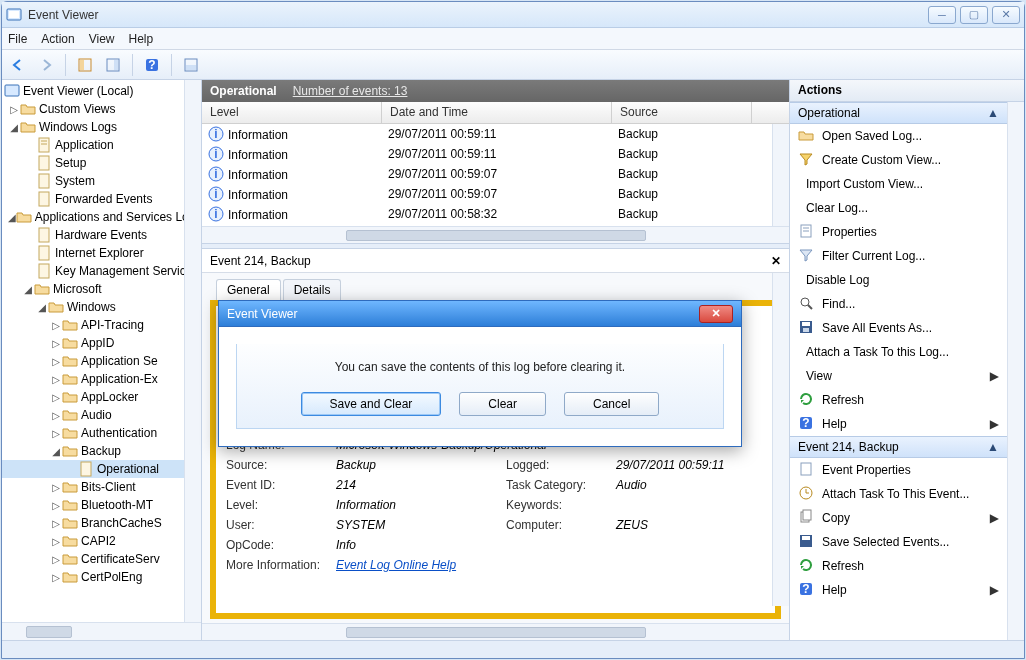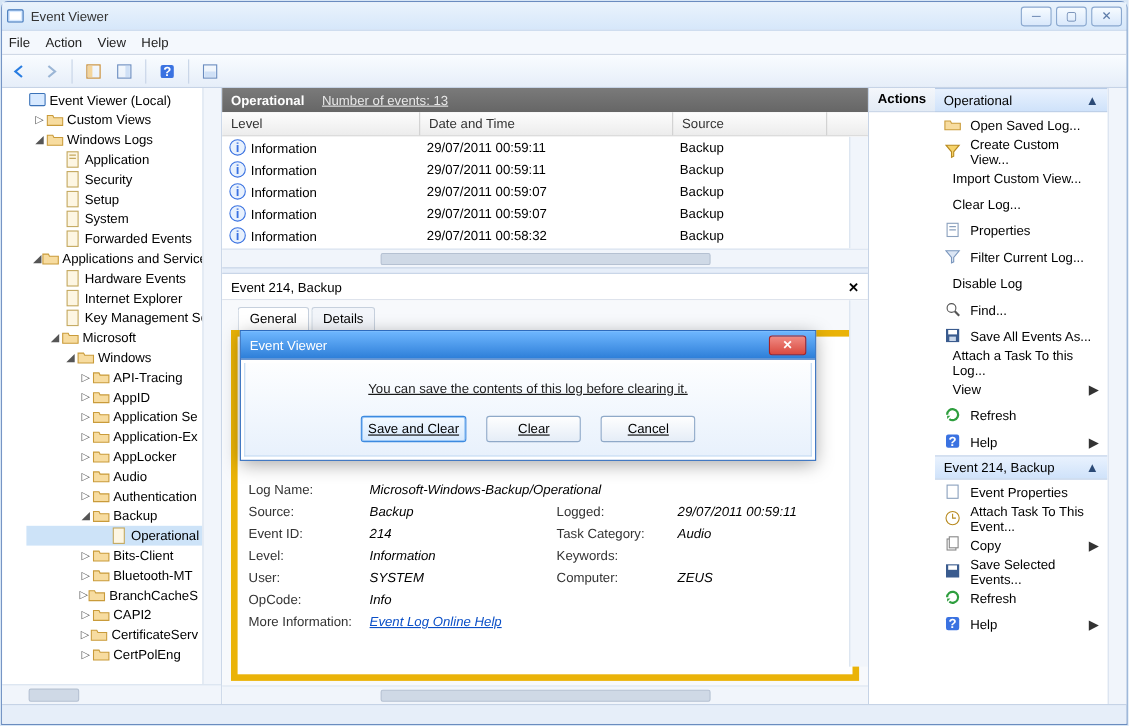--- a/index.html
+++ b/index.html
@@ -20,21 +20,21 @@
 .tbtn { width:24px; height:24px; border:1px solid transparent; border-radius:3px; display:flex; align-items:center; justify-content:center; }
 .tsep { width:1px; height:22px; background:#c6d3e6; margin:0 3px; }
 
 .main { display:flex; height: calc(100% - 26px - 22px - 30px - 18px); }
 .statusbar { height:18px; background:#e6eef9; border-top:1px solid #c6d3e6; }
 
 
 .left { width: 200px; border-right:1px solid #c6d3e6; display:flex; flex-direction:column; background:#fff; }
 .left-body { flex:1; overflow:hidden; padding:2px 0; }
 .tree { list-style:none; }
-.tree li { white-space:nowrap;margin-left:22px; }
+.tree li { white-space:nowrap; }
 .node { display:flex; align-items:center; height:18px; padding-right:4px; }
 .node .tw { width:12px; text-align:center; color:#555; font-size:10px; }
 .node .ic { width:16px; height:16px; margin-right:3px; display:flex; align-items:center; justify-content:center; }
 .node.selected { background:#cde3f8; }
 .left-hscroll { height:18px; border-top:1px solid #d8e1ee; background:#f1f5fb; display:flex; align-items:center; }
 .left-hscroll .thumb { height:12px; width:46px; background:#cfd9e6; border:1px solid #b5c1d2; margin-left:24px; border-radius:2px; }
 .vscroll-left { width:17px; background:#f1f5fb; border-left:1px solid #d8e1ee; }
 .left-wrap { display:flex; flex:1; overflow:hidden; }
 
 
@@ -63,39 +63,39 @@
 .detail-vscroll { position:absolute; right:0; top:0; bottom:17px; width:17px; background:#f1f5fb; border-left:1px solid #d8e1ee; }
 .detail-hscroll-bot { height:17px; background:#f1f5fb; border-top:1px solid #d8e1ee; display:flex; align-items:center; justify-content:center; }
 .detail-hscroll-bot .thumb { height:11px; width:300px; background:#cfd9e6; border:1px solid #b5c1d2; border-radius:2px; }
 
 .props { display:grid; grid-template-columns: 110px 170px 110px 170px; row-gap:6px; margin-top:14px; }
 .props .k { color:#333; }
 .props .v { color:#000;font-style:italic; }
 .link { color:#0a4fc7; text-decoration:underline; }
 
 
-.right { width:234px; background:#fff; display:flex; flex-direction:row; }
+.right { width:234px; background:#fff; display:flex; flex-direction:column; }
 .right-title { height:22px; background:linear-gradient(#f4f7fb,#e3ebf5); border-bottom:1px solid #c6d3e6; padding:3px 8px; font-weight:bold; }
 .right-body { flex:1; overflow:hidden; }
 .section-head { background:linear-gradient(#e9f2fe,#cfe2fa); border-top:1px solid #b7cbe6; border-bottom:1px solid #b7cbe6; padding:3px 8px; display:flex; justify-content:space-between; align-items:center; }
 .section-head .chev { color:#2b4a76; }
 .actlist { list-style:none; }
 .act { display:flex; align-items:center; height:24px; padding:0 8px; gap:8px; }
 .act .sub-chev { margin-left:auto; color:#333; }
 .right-vscroll { width:17px; background:#f1f5fb; border-left:1px solid #d8e1ee; }
 .right-wrap { display:flex; flex:1; overflow:hidden; }
 
 
 .dialog { position:absolute; left:218px; top:300px; width:524px; border:1px solid #2e6bbd; box-shadow:0 4px 16px rgba(0,0,0,.35); background:#fff; z-index:50; }
 .dlg-title { height:26px; background:linear-gradient(#6fb7ff,#2d7ed8); color:#fff; display:flex; align-items:center; padding:0 8px; justify-content:space-between; border-bottom:1px solid #2e6bbd;}
 .dlg-close { width:34px; height:18px; background:linear-gradient(#f08b84,#d94a3f); border:1px solid #a22; border-radius:3px; color:#fff; display:flex; align-items:center; justify-content:center; font-size:11px; font-weight:bold; }
-.dlg-body { background:linear-gradient(#fdfeff,#e8f1fc); padding:16px 10px 12px; border:1px solid #bcd6f2; border-top:none; margin:3px;text-decoration:underline; }
+.dlg-body { background:linear-gradient(#fdfeff,#e8f1fc); padding:16px 10px 12px; border:1px solid #bcd6f2; border-top:none; margin:17px; }
 .dlg-msg { text-align:center; color:#222; margin-bottom:18px; }
 .dlg-btns { display:flex; justify-content:center; gap:18px; }
-.dlg-btn { min-width:86px; height:24px; border:1px solid #8fa9c8; border-radius:3px; background:linear-gradient(#fefefe,#e5edf7); display:flex; align-items:center; justify-content:center; padding:0 6px;text-align:right; }
+.dlg-btn { min-width:86px; height:24px; border:1px solid #8fa9c8; border-radius:3px; background:linear-gradient(#fefefe,#e5edf7); display:flex; align-items:center; justify-content:center; padding:0 28px;text-align:right; }
 .dlg-btn.primary { border-color:#3c8ae0; box-shadow:0 0 0 1px #9cc8f6 inset; background:linear-gradient(#f4faff,#d6e9fd); }
 .cursor { position:absolute; width:14px; height:20px; pointer-events:none; }
 
 
 .svg16 { width:16px; height:16px; }
 
 
 .c-level { width:180px; }
 .c-date  { width:230px; }
 .c-source{ width:140px; }
@@ -207,30 +207,20 @@
             <li>
                 <div class="node" style="padding-left:34px">
                   <span class="ic">
                     <svg class="svg16" viewBox="0 0 16 16">
                       <rect x="3" y="1" width="10" height="14" fill="#fdf6e3" stroke="#c4a85e"></rect>
                       <line x1="5" y1="4" x2="11" y2="4" stroke="#c4a85e"></line>
                       <line x1="5" y1="7" x2="11" y2="7" stroke="#c4a85e"></line>
                     </svg>
                   </span>
                   <span>Application</span>
-                </div>
-              </li>
-            <li>
-                <div class="node" style="padding-left:34px">
-                  <span class="ic">
-                    <svg class="svg16" viewBox="0 0 16 16">
-                      <rect x="3" y="1" width="10" height="14" fill="#fdf6e3" stroke="#c4a85e"></rect>
-                    </svg>
-                  </span>
-                  <span>Security</span>
                 </div>
               </li>
             <li>
                 <div class="node" style="padding-left:34px">
                   <span class="ic">
                     <svg class="svg16" viewBox="0 0 16 16">
                       <rect x="3" y="1" width="10" height="14" fill="#fdf6e3" stroke="#c4a85e"></rect>
                     </svg>
                   </span>
                   <span>Setup</span>

